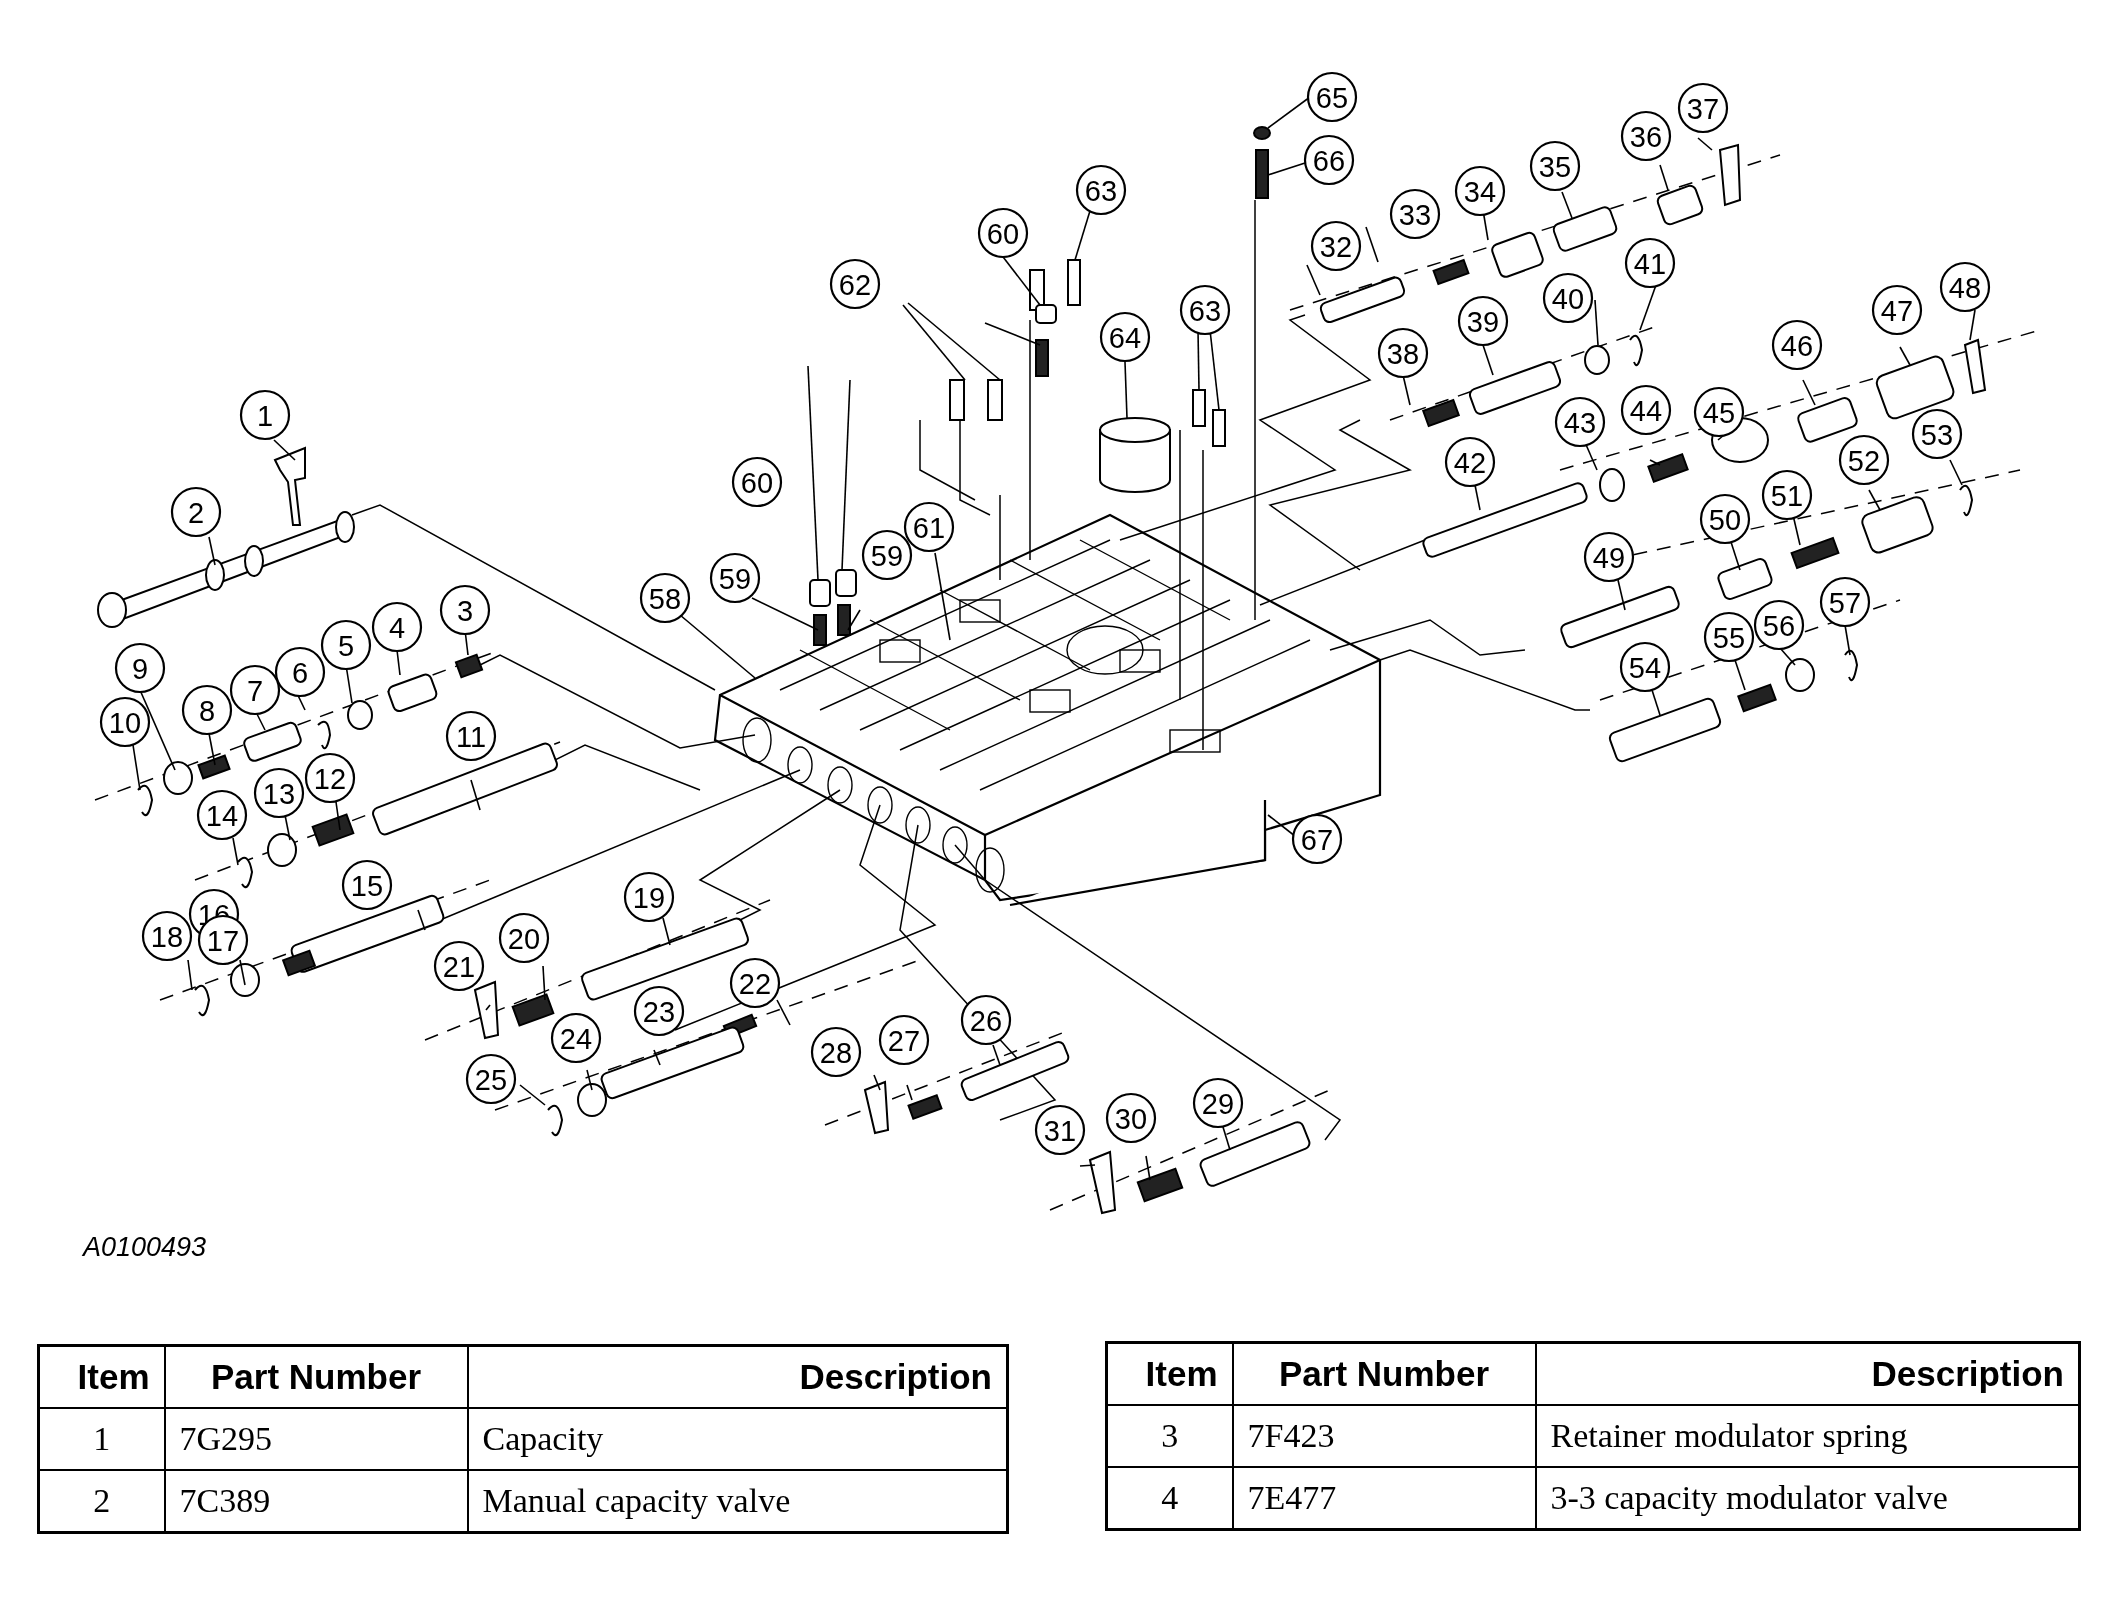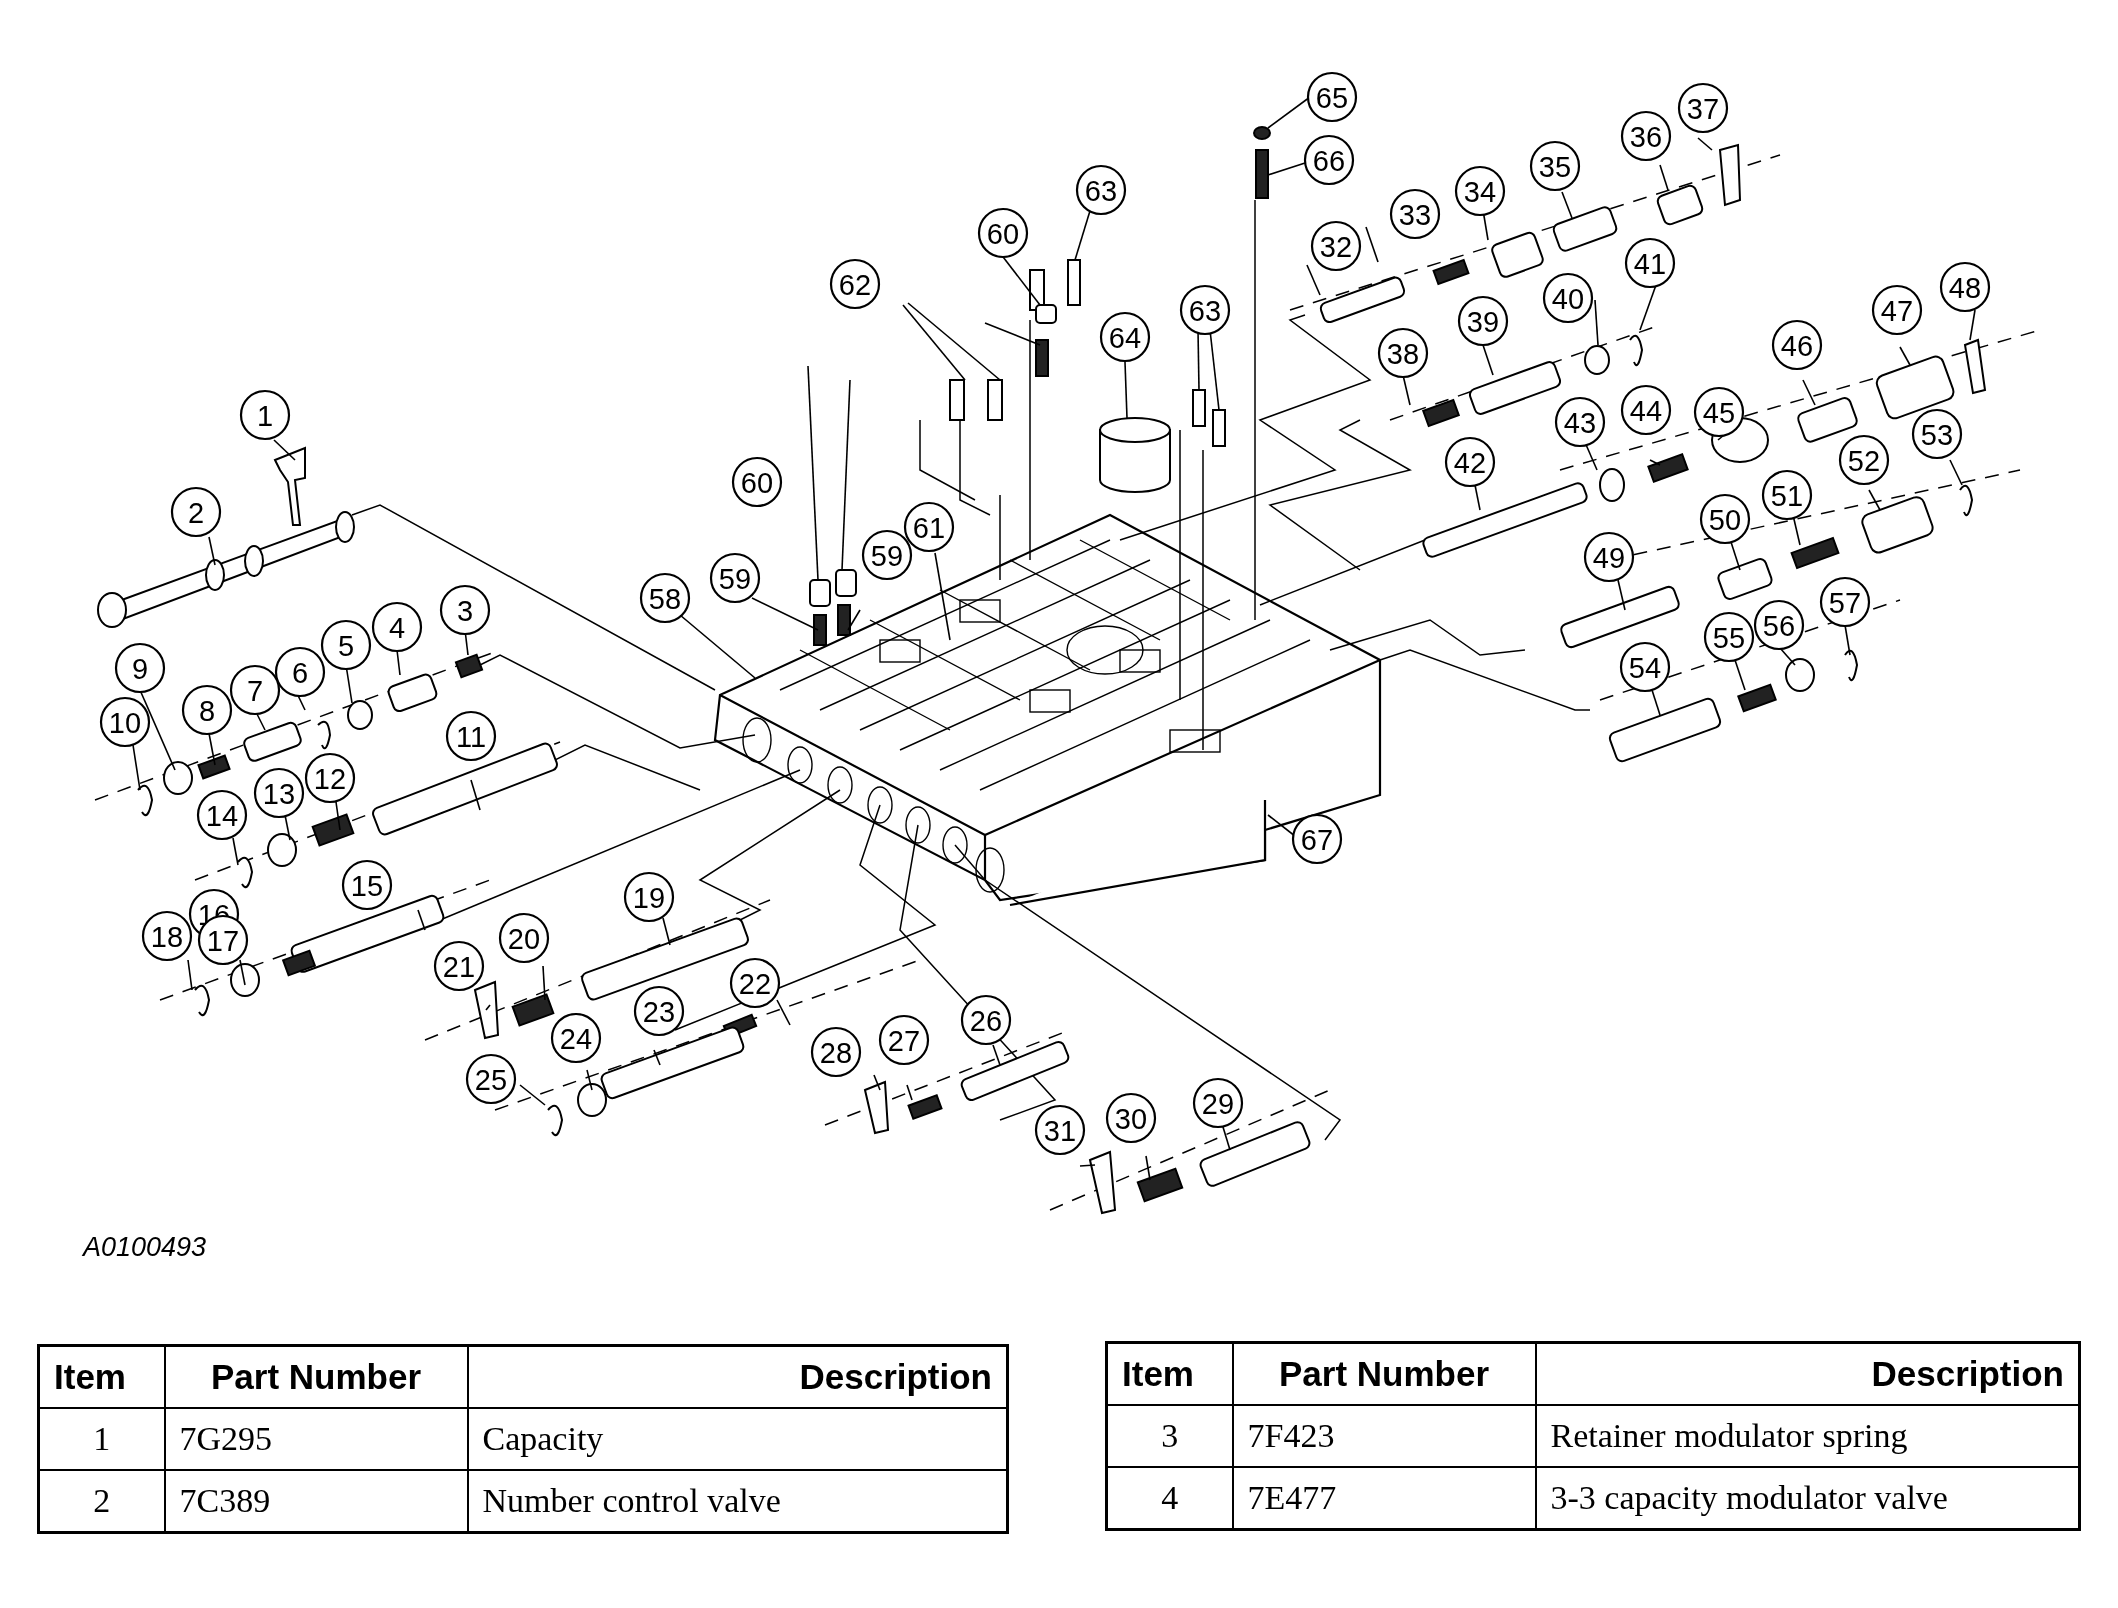--- a/index.html
+++ b/index.html
@@ -13,21 +13,21 @@
   .part { stroke:#000; stroke-width:2; fill:#fff; }
   .partdark { stroke:#000; stroke-width:2; fill:#222; }
   .body { stroke:#000; stroke-width:2.2; fill:#fff; }
   .grid { stroke:#000; stroke-width:1.4; fill:none; }
   #figure-id { position:absolute; left:83px; top:1232px; font-size:27px; color:#000;font-style:italic; }
   table.parts { position:absolute; border-collapse:collapse; border:3px solid #000; }
   table.parts th, table.parts td { border:2px solid #000; height:60px; padding:0 14px; }
   table.parts th { font-family:"Liberation Sans", sans-serif; font-weight:bold; font-size:35px; text-align:right; }
   table.parts td { font-family:"Liberation Serif", serif; font-size:34px; }
   table.parts td.item { text-align:center; }
-  table.parts th.item { text-align:left; }
+  table.parts th.item { text-align:right; }
   #table-left { left:37px; top:1344px; width:972px; }
   #table-right { left:1105px; top:1341px; width:976px; }
   #table-left col.c1 { width:126px; } #table-left col.c2 { width:303px; }
   #table-right col.c1 { width:126px; } #table-right col.c2 { width:303px; }
 </style>
 </head>
 <body>
 
 <svg id="diagram" viewBox="0 0 2118 1290" xmlns="http://www.w3.org/2000/svg">
 
@@ -564,21 +564,21 @@
   </thead>
   <tbody>
     <tr>
       <td class="item">1</td>
       <td>7G295</td>
       <td>Capacity</td>
     </tr>
     <tr>
       <td class="item">2</td>
       <td>7C389</td>
-      <td>Number control valve</td>
+      <td>Manual capacity valve</td>
     </tr>
   </tbody>
 </table>
 
 <table class="parts" id="table-right">
   <colgroup>
       <col class="c1">
       <col class="c2">
       <col>
     </colgroup>

